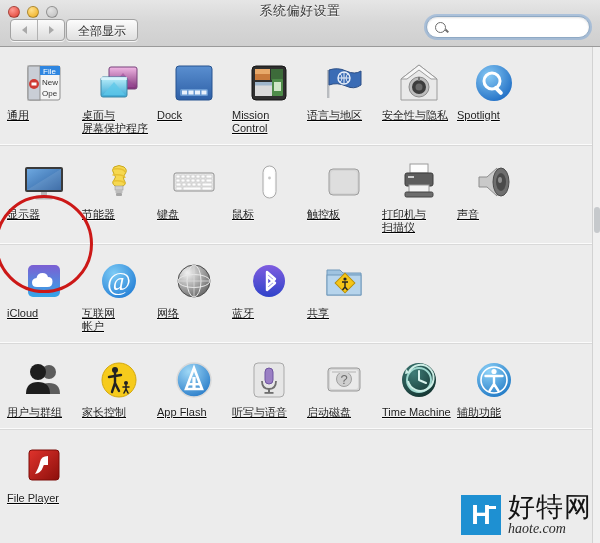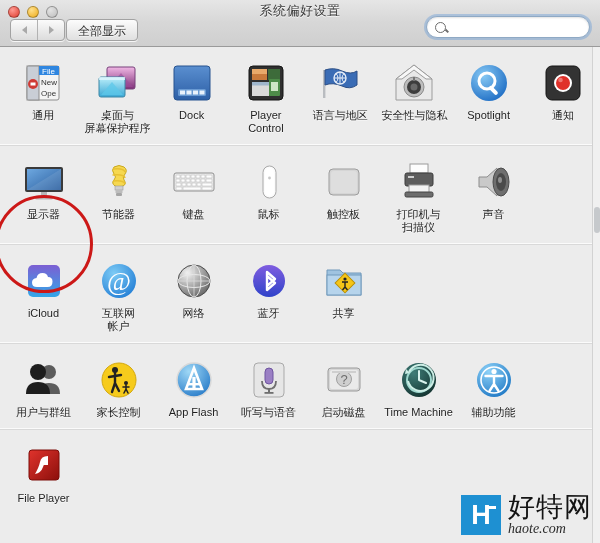--- a/index.html
+++ b/index.html
@@ -195,23 +195,24 @@
   .section + .section { border-top: 1px solid #d9d9d9; box-shadow: 0 -1px 0 #fbfbfb; }
 
   .row {
     display: flex;
     padding-left: 6px;
   }
   .pane {
     width: 73px;
     margin: 0 1px 4px 1px;
     padding-top: 2px;
-    text-align: center;
+    text-align: left;
     cursor: default;
     user-select: none;
+    text-decoration: underline;
   }
   .pane .glyph {
     height: 50px;
     display: flex;
     align-items: center;
     justify-content: center;
   }
   .pane .label {
     margin-top: 1px;
     font-size: 11px;
@@ -397,21 +398,21 @@
               <rect x="9" y="9" width="15" height="11" fill="#c87a3c"></rect>
               <rect x="9" y="9" width="15" height="5" fill="#e8a96a"></rect>
               <rect x="25" y="9" width="12" height="11" fill="#3d6b3a"></rect>
               <rect x="9" y="22" width="17" height="14" fill="#dadada"></rect>
               <rect x="9" y="22" width="17" height="3.5" fill="#9fb6cc"></rect>
               <rect x="26" y="19" width="11" height="17" rx="1" fill="#4e8c49"></rect>
               <rect x="28" y="22" width="7" height="9" fill="#cfe6c6"></rect>
             </svg>
           </div>
           <div class="label">
-            <div>Player</div>
+            <div>Mission</div>
             <div>Control</div>
           </div>
         </div>
 
         <div class="pane">
           <div class="glyph">
             <svg width="46" height="46" viewBox="0 0 46 46">
               <rect x="6" y="10" width="2.4" height="28" fill="#b9bcc0"></rect>
               <path d="M8 10 q9 -3 17 1 q9 4 15 0 l0 14 q-7 5 -15 1 q-9 -4 -17 -1 Z" fill="#3a6cb5" stroke="#2c4f86"></path>
               <circle cx="23" cy="18" r="6" fill="none" stroke="#e7eef8" stroke-width="1.4"></circle>
@@ -445,31 +446,20 @@
                 </radialGradient>
               </defs>
               <circle cx="23" cy="23" r="18" fill="url(#spg)"></circle>
               <circle cx="21" cy="21" r="8" fill="none" stroke="#fff" stroke-width="3"></circle>
               <rect x="25" y="25" width="4" height="11" rx="2" fill="#fff" transform="rotate(-45 27 30)"></rect>
             </svg>
           </div>
           <div class="label">Spotlight</div>
         </div>
 
-        <div class="pane">
-          <div class="glyph">
-            <svg width="46" height="46" viewBox="0 0 46 46">
-              <rect x="6" y="6" width="34" height="34" rx="6" fill="#333" stroke="#151515"></rect>
-              <circle cx="23" cy="23" r="9" fill="#fff"></circle>
-              <circle cx="23" cy="23" r="7" fill="#e0312a"></circle>
-              <circle cx="20.5" cy="20" r="2.3" fill="#f28b86" opacity=".8"></circle>
-            </svg>
-          </div>
-          <div class="label">通知</div>
-        </div>
 
       </div>
     </div>
 
     <div class="section">
       <div class="row">
 
         <div class="pane">
           <div class="glyph">
             <svg width="46" height="46" viewBox="0 0 46 46">

